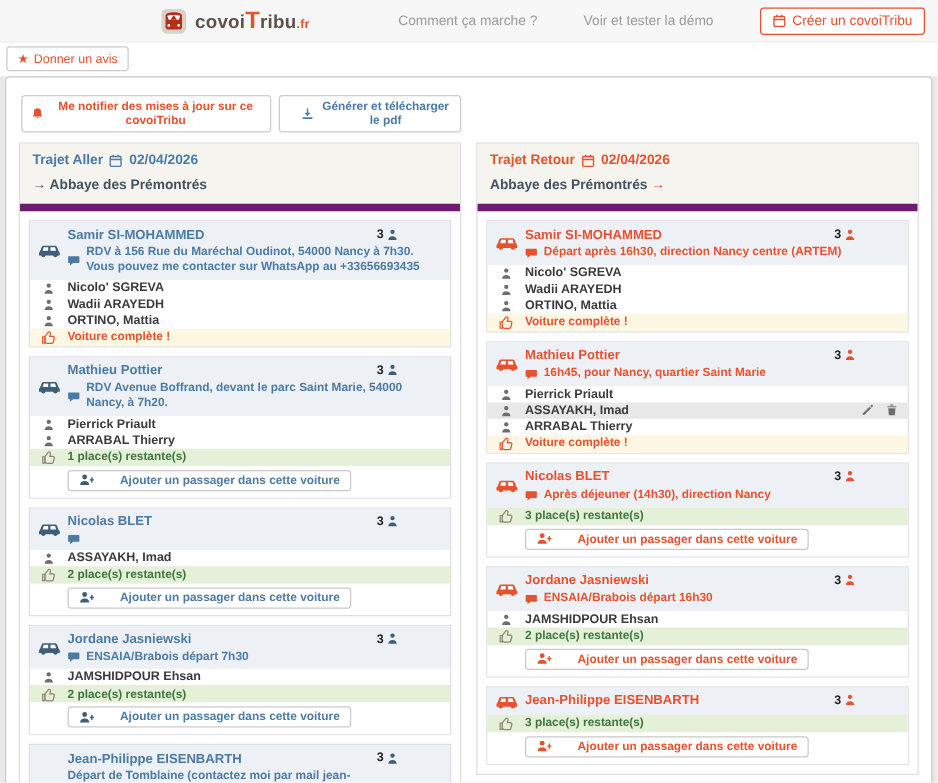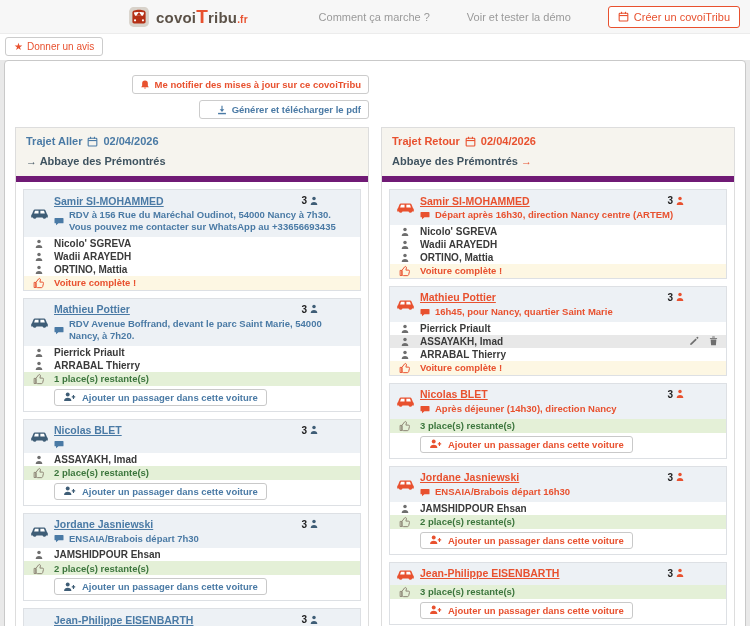--- a/index.html
+++ b/index.html
@@ -32,22 +32,22 @@
   .star { color:var(--orange,#e8512f); font-size:10px; }
 
   
   .main-panel { margin:0 4px; background:#fff; border:1px solid #c9c9c9; border-radius:4px;
                 padding:8px 8px 10px; min-height:556px; }
   .panel-head { display:flex; padding:2px 4px 8px; }
   .titles { flex:1; }
   .page-title { font-size:19px; color:#7d7d7d; font-weight:400; margin:0; }
   .page-route { font-size:12px; font-weight:bold; color:#1a1a1a; margin-top:7px;
                 display:flex; gap:6px; align-items:center; }
-  .head-buttons { width:352px; display:flex; flex-direction:column; gap:6px;
-                  align-items:flex-end; padding-top:4px; }
+  .head-buttons { width:352px; display:flex; gap:6px;
+                  align-items:flex-start; padding-top:4px; }
   .hb-btn { background:#fff; border:1px solid #ccc; border-radius:3px; font-size:9.5px;
             padding:3px 7px; display:flex; gap:5px; align-items:center; cursor:pointer;
             font-family:inherit; font-weight:bold; }
   .hb-btn.notify { color:var(--orange,#e8512f); }
   .hb-btn.pdf { color:var(--blue,#4a7aa5);padding-left:17px; }
 
   
   .columns { display:flex; gap:12px; align-items:flex-start; padding:0 2px; }
   .trip-column { flex:1; border:1px solid #ddd; background:#fff; }
   .col-head { background:#f6f4ee; padding:7px 10px 9px; border-bottom:6px solid #701a75; }
@@ -59,21 +59,21 @@
   .theme-orange .route-arrow { color:var(--orange,#e8512f); }
 
   .col-body { padding:7px; display:flex; flex-direction:column; gap:7px; }
 
   
   .car-card { border:1px solid #dde0e4; background:#fff; }
   .card-head { background:#edf1f5; padding:4px 8px 4px 0; display:flex; }
   .icon-col { width:30px; flex:0 0 30px; display:flex; justify-content:center; padding-top:1px; }
   .head-main { flex:1; }
   .driver-row { display:flex; align-items:center; min-height:13px; }
-  .driver-name { font-size:10.5px; font-weight:bold; cursor:pointer;text-decoration:underline; }
+  .driver-name { font-size:10.5px; font-weight:bold; cursor:pointer; }
   .theme-blue  .driver-name { color:var(--blue,#4a7aa5); }
   .theme-orange .driver-name { color:var(--orange,#e8512f); }
   .theme-blue  .icon.car { color:var(--navy,#3e5d76); }
   .theme-orange .icon.car { color:var(--orange,#e8512f); }
   .seats { margin-left:auto; margin-right:34px; display:flex; align-items:center; gap:3px;
            font-size:10px; font-weight:bold; color:#222; }
   .theme-blue  .seats .icon { color:var(--navy,#3e5d76); }
   .theme-orange .seats .icon { color:var(--orange,#e8512f); }
   .comment-row { display:flex; gap:5px; font-size:9.5px; line-height:1.25; margin-top:2px;
                  font-weight:bold; padding-right:6px; }
@@ -90,21 +90,21 @@
 
   .status-row { display:flex; align-items:center; min-height:14px; font-size:9.5px; font-weight:bold; }
   .status-full { background:#fdf7e3; color:var(--orange,#e8512f); }
   .status-full .status-icon { color:var(--orange,#e8512f); }
   .status-open { background:#e4f0d7; color:var(--green,#3c763d); }
   .status-open .status-icon { color:#8c8474; }
 
   .add-row { padding:3px 8px 5px 30px; background:#fff; }
   .add-passenger-button { background:#fff; border:1px solid #c9c9c9; border-radius:3px;
                           padding:2px 8px; font-size:9.5px; display:flex; align-items:center;
-                          gap:6px; cursor:pointer; font-family:inherit; font-weight:bold; }
+                          gap:20px; cursor:pointer; font-family:inherit; font-weight:bold; }
   .theme-blue  .add-passenger-button { color:var(--blue,#4a7aa5); }
   .theme-blue  .add-passenger-button .icon { color:var(--navy,#3e5d76); }
   .theme-orange .add-passenger-button { color:var(--orange,#e8512f); }
   .theme-orange .add-passenger-button .icon { color:var(--orange,#e8512f); }
 </style>
 </head>
 <body>
 
 <div class="viewport">
 

